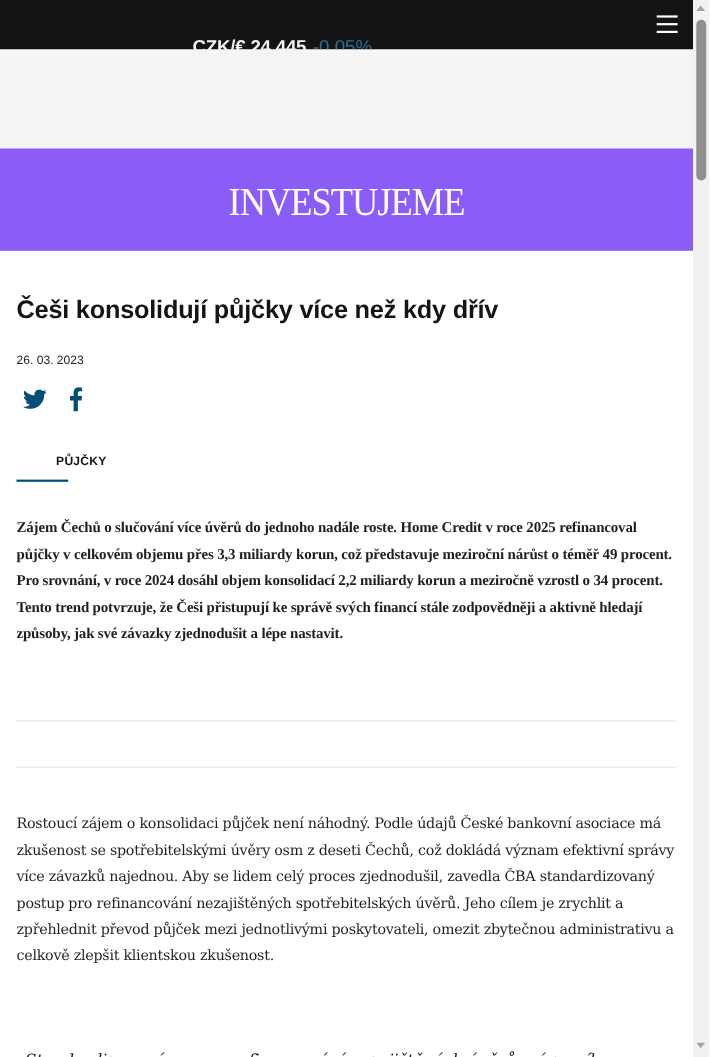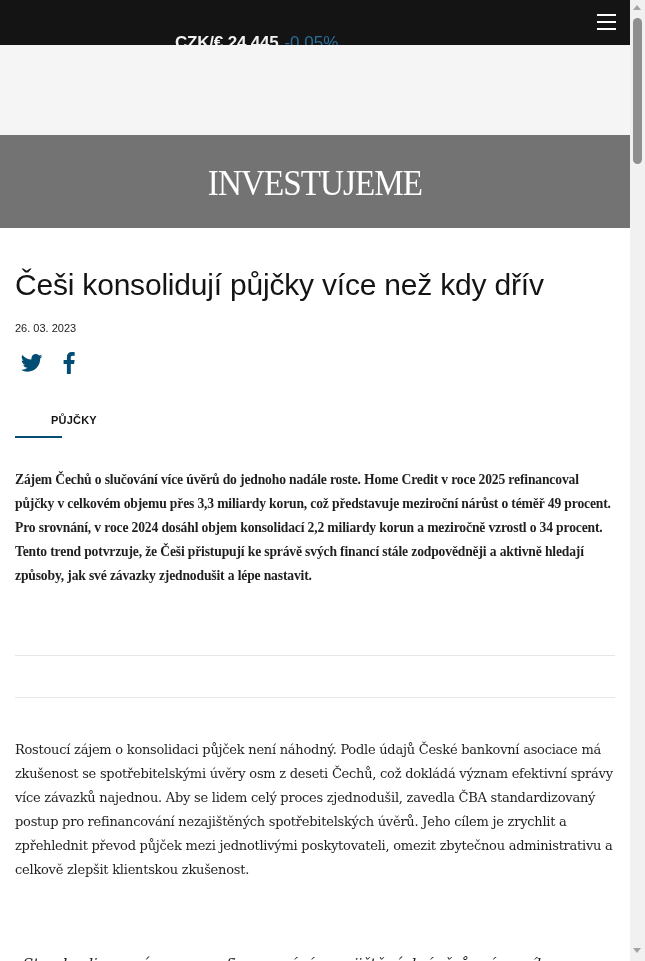--- a/index.html
+++ b/index.html
@@ -15,25 +15,25 @@
     .rate .pair { color: #f2f2f2; letter-spacing: -0.2px; }
     .rate .chg { color: #2a6f9c; font-weight: normal; }
     .menu-btn { position: absolute; left: 597px; top: 13px; width: 19px; height: 17px; cursor: pointer; }
     .menu-btn span { position: absolute; left: 0; width: 19px; height: 2px; background: #fff; }
     .menu-btn span:nth-child(1) { top: 1px; }
     .menu-btn span:nth-child(2) { top: 8px; }
     .menu-btn span:nth-child(3) { top: 15px; }
 
     .ad-space { position: absolute; left: 0; top: 45px; width: 630px; height: 90px; background: #f5f5f5; }
 
-    .brand { position: absolute; left: 0; top: 135px; width: 630px; height: 93px; background: #737373; }
+    .brand { position: absolute; left: 0; top: 135px; width: 630px; height: 93px; background: #8b5cf6; }
     .brand-logo { position: absolute; left: 0; top: 0; width: 630px; height: 93px; display: flex; align-items: center; justify-content: center; color: #fff; font-family: "Liberation Serif", serif; font-size: 36px; letter-spacing: -1px; transform: scaleX(0.92); padding-top: 2px; }
 
     .article { position: absolute; left: 15px; top: 228px; width: 600px; }
-    .title { position: absolute; left: 0; top: 40px; font-size: 30px; font-weight: normal; color: #141414; white-space: nowrap; letter-spacing: -0.2px; }
+    .title { position: absolute; left: 0; top: 40px; font-size: 23px; font-weight: bold; color: #141414; white-space: nowrap; letter-spacing: -0.2px; }
     .date { position: absolute; left: 0; top: 94px; font-size: 11px; color: #222; }
     .share { position: absolute; left: 6px; top: 124px; display: flex; gap: 20px; align-items: center; }
     .share svg { display: block; cursor: pointer; }
     .tag { position: absolute; left: 0; top: 186px; font-size: 11px; font-weight: bold; color: #141414; letter-spacing: 0.2px; padding-left: 36px; }
     .tag-underline { position: absolute; left: 0; top: 208px; width: 47px; height: 2px; background: #014d74; }
 
     .perex { position: absolute; left: 0; top: 240px; width: 600px; font-family: Liberation Serif, serif; font-weight: bold; font-size: 13.6px; line-height: 24px; color: #1f1f1f; letter-spacing: -0.15px; }
     .divider { position: absolute; left: 0; width: 600px; height: 1px; background: #e6e6e6; }
     .body-text { position: absolute; left: 0; top: 510px; width: 600px; font-family: "DejaVu Serif", serif; font-size: 13px; line-height: 24px; color: #1f1f1f; letter-spacing: -0.25px; }
     .quote { position: absolute; left: 0; top: 724px; width: 600px; font-family: "DejaVu Serif", serif; font-style: italic; font-size: 15.4px; line-height: 24px; color: #1f1f1f; white-space: nowrap; letter-spacing: -0.25px; }

